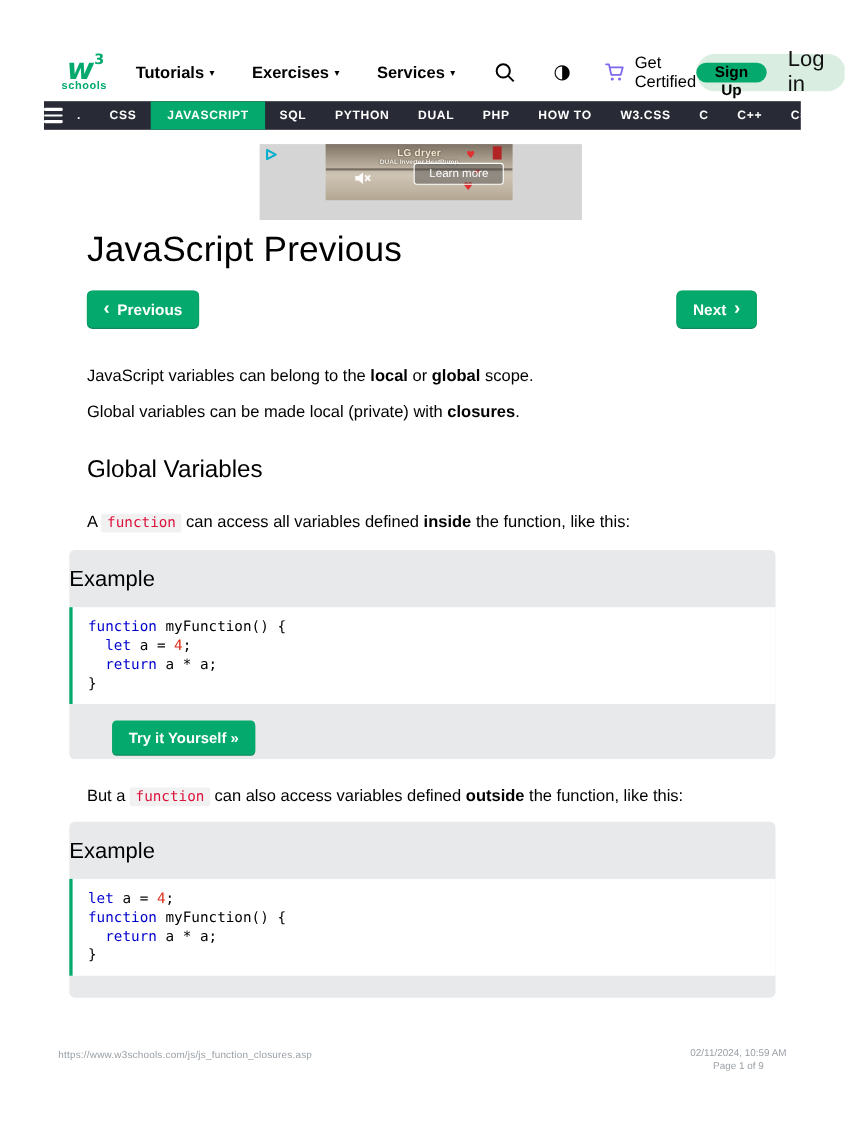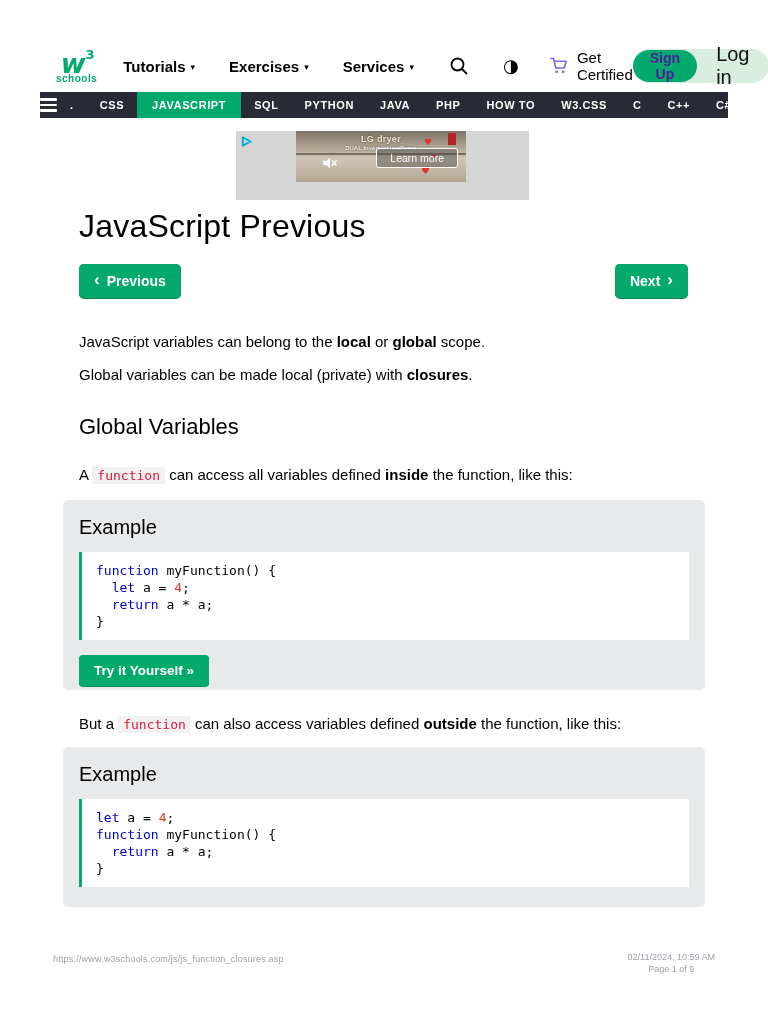--- a/index.html
+++ b/index.html
@@ -17,21 +17,21 @@
   .logo-sub { font-size:10px; font-weight:700; color:#04AA6D; letter-spacing:.5px; margin-top:-2px; }
   .menus { display:flex; align-items:center; margin-left:26px; gap:34px; }
   .menu-item { display:flex; align-items:center; gap:5px; font-size:15px; font-weight:600; cursor:pointer; }
   .caret { font-family:"DejaVu Sans",sans-serif; font-size:9px; position:relative; top:1px; }
   .hdr-icons { display:flex; align-items:center; margin-left:34px; gap:30px; }
   .icon-btn { width:22px; height:22px; display:flex; align-items:center; justify-content:center; cursor:pointer; }
   .theme-glyph { font-family:"DejaVu Sans",sans-serif; font-size:18px; line-height:1; }
   .getcert { display:flex; align-items:center; gap:8px; margin-left:28px; font-size:15px; font-weight:500; cursor:pointer; }
   .auth { margin-left:auto; margin-right:16px; height:34px; background:#D9EEE1; border-radius:20px;
           display:flex; align-items:center; }
-  .btn-signup { height:32px; border:none; background:#04AA6D; color:#4c1d95; font-family:inherit;
+  .btn-signup { height:18px; border:none; background:#04AA6D; color:#000000; font-family:inherit;
                 font-size:14px; font-weight:600; border-radius:20px; padding:0 17px; cursor:pointer; }
   .login-label { font-size:20px; font-weight:500; color:#111; padding:0 19px; cursor:pointer; }
 
   
   .mainnav { position:absolute; left:40px; top:92px; width:688px; height:26px; background:#282A35;
              display:flex; align-items:stretch; overflow:hidden; }
   .hamburger { width:42px; display:flex; flex-direction:column; justify-content:center; align-items:center;
                gap:3px; cursor:pointer; }
   .hamburger i { display:block; width:17px; height:2.5px; background:#fff; border-radius:1px; }
   .topnav-items { display:flex; align-items:stretch; }
@@ -69,31 +69,31 @@
   .btn-next { right:80px; }
   .chev { font-size:17px; font-weight:700; position:relative; top:-1px; }
 
   .para { position:absolute; left:79px; width:612px; font-size:15px; line-height:1.5; }
   .p1 { top:331px; } .p2 { top:364px; } .p3 { top:464px; } .p4 { top:713px; }
   .para b { font-weight:700; }
   .codespan { font-family:"DejaVu Sans Mono","Liberation Mono",monospace; font-size:13px; color:#DC143C;
               background:#f1f1f1; padding:1px 5px; border-radius:2px; }
   .h2 { position:absolute; left:79px; top:414px; font-size:22px; font-weight:500; }
 
-  .example-box { position:absolute; left:63px; width:642px; background:#E7E9EB; border-radius:5px; padding:14px 16px; }
+  .example-box { position:absolute; left:63px; width:642px; background:#E7E9EB; border-radius:5px; padding:14px 0; }
   .box1 { top:500px; height:190px; }
   .box2 { top:747px; height:160px; }
   .example-h { font-size:20px; font-weight:500; margin:2px 0 13px 0; }
   .code-area { background:#fff; border-left:3px solid #04AA6D; padding:10px 14px;
                font-family:"DejaVu Sans Mono","Liberation Mono",monospace; font-size:13px; line-height:17px; }
   .code-area div { white-space:pre; }
   .tok-k { color:#0000CD; } .tok-n { color:#E0321E; } .tok-p { color:#000; }
   .tryit { margin-top:15px; background:#04AA6D; color:#fff; border:none; border-radius:4px;
            font-family:inherit; font-size:13.5px; font-weight:700; padding:8px 15px; cursor:pointer;
-           box-shadow:0 1px 0 #0c8a5b; }
+           box-shadow:0 1px 0 #0c8a5b;margin-left:39px; }
 
   
   .footer-url { position:absolute; left:53px; top:954px; font-size:9px; color:#9aa0a6; letter-spacing:.2px; }
   .footer-right { position:absolute; right:53px; top:951px; text-align:center; font-size:9px; color:#9aa0a6;
                   line-height:12px; }
 </style>
 </head>
 <body>
 
 <div class="page">
@@ -153,21 +153,21 @@
         <i></i>
         <i></i>
         <i></i>
       </div>
     <div class="topnav-items">
         <a class="topnav-item">.</a>
         <a class="topnav-item">CSS</a>
         <a class="topnav-item active">JAVASCRIPT</a>
         <a class="topnav-item">SQL</a>
         <a class="topnav-item">PYTHON</a>
-        <a class="topnav-item">JAVA</a>
+        <a class="topnav-item">DUAL</a>
         <a class="topnav-item">PHP</a>
         <a class="topnav-item">HOW TO</a>
         <a class="topnav-item">W3.CSS</a>
         <a class="topnav-item">C</a>
         <a class="topnav-item">C++</a>
         <a class="topnav-item">C#</a>
       </div>
   </nav>
 
   <div class="ad">

